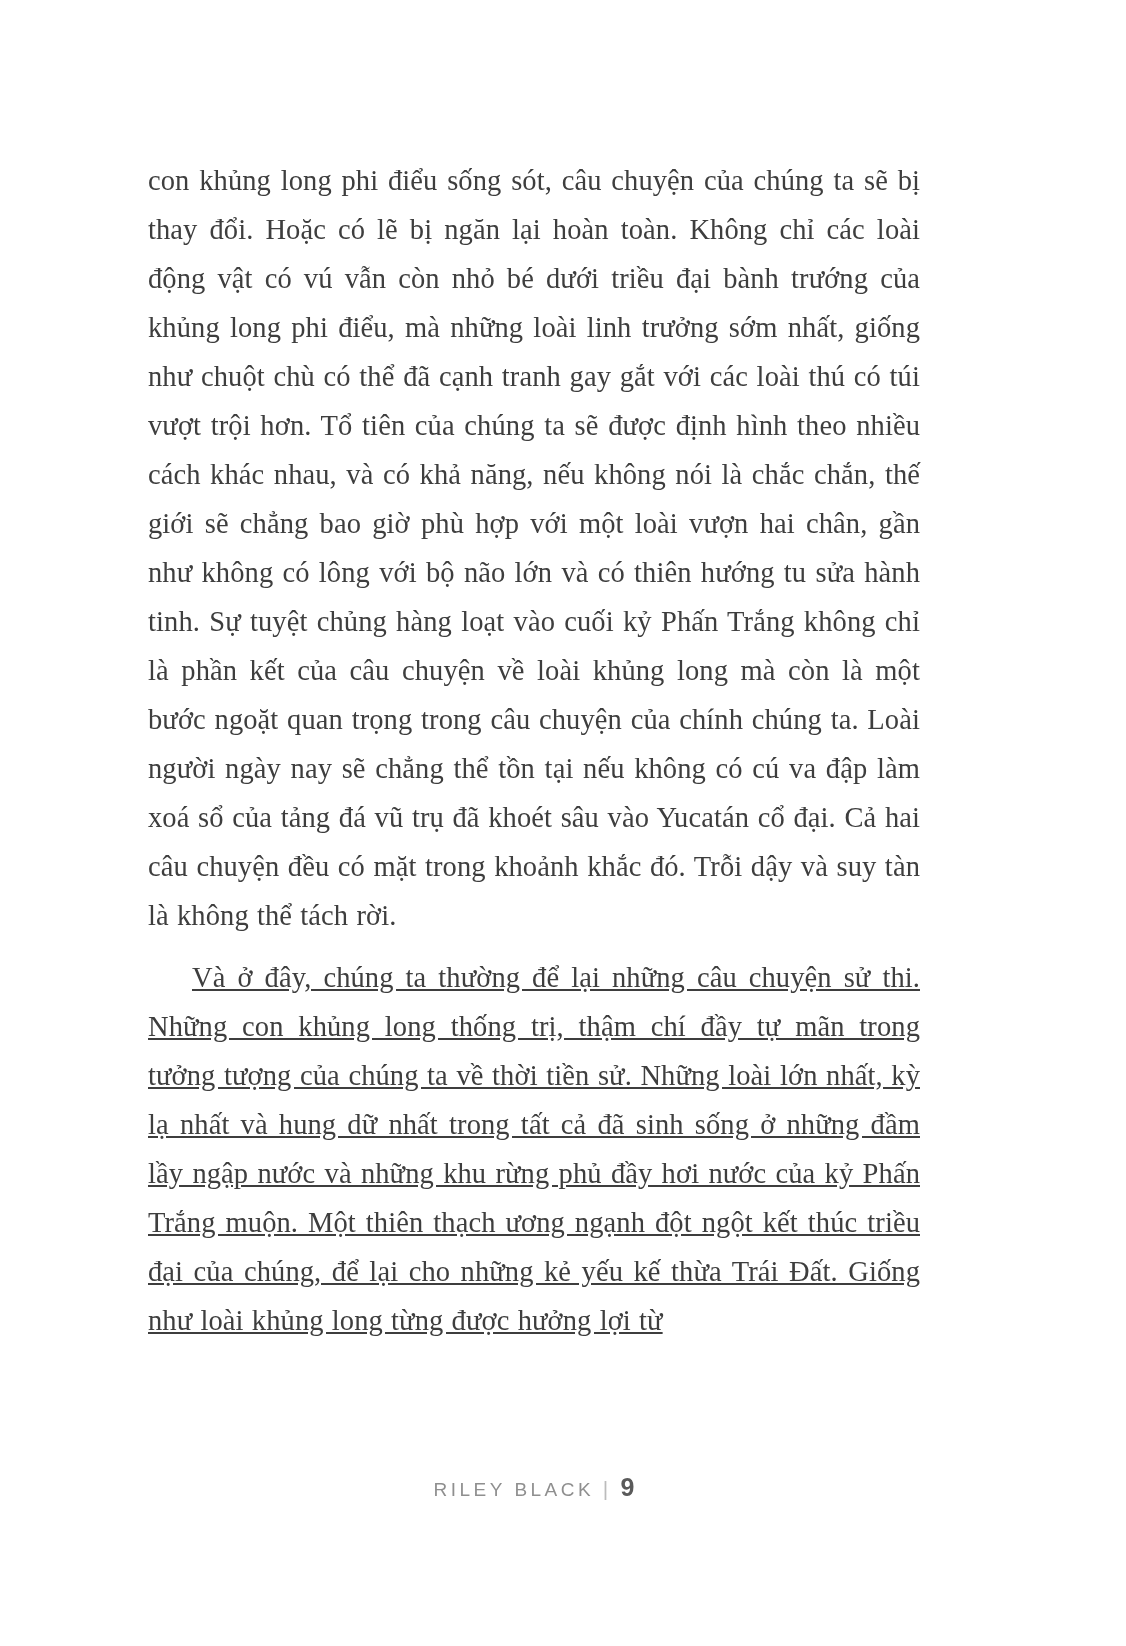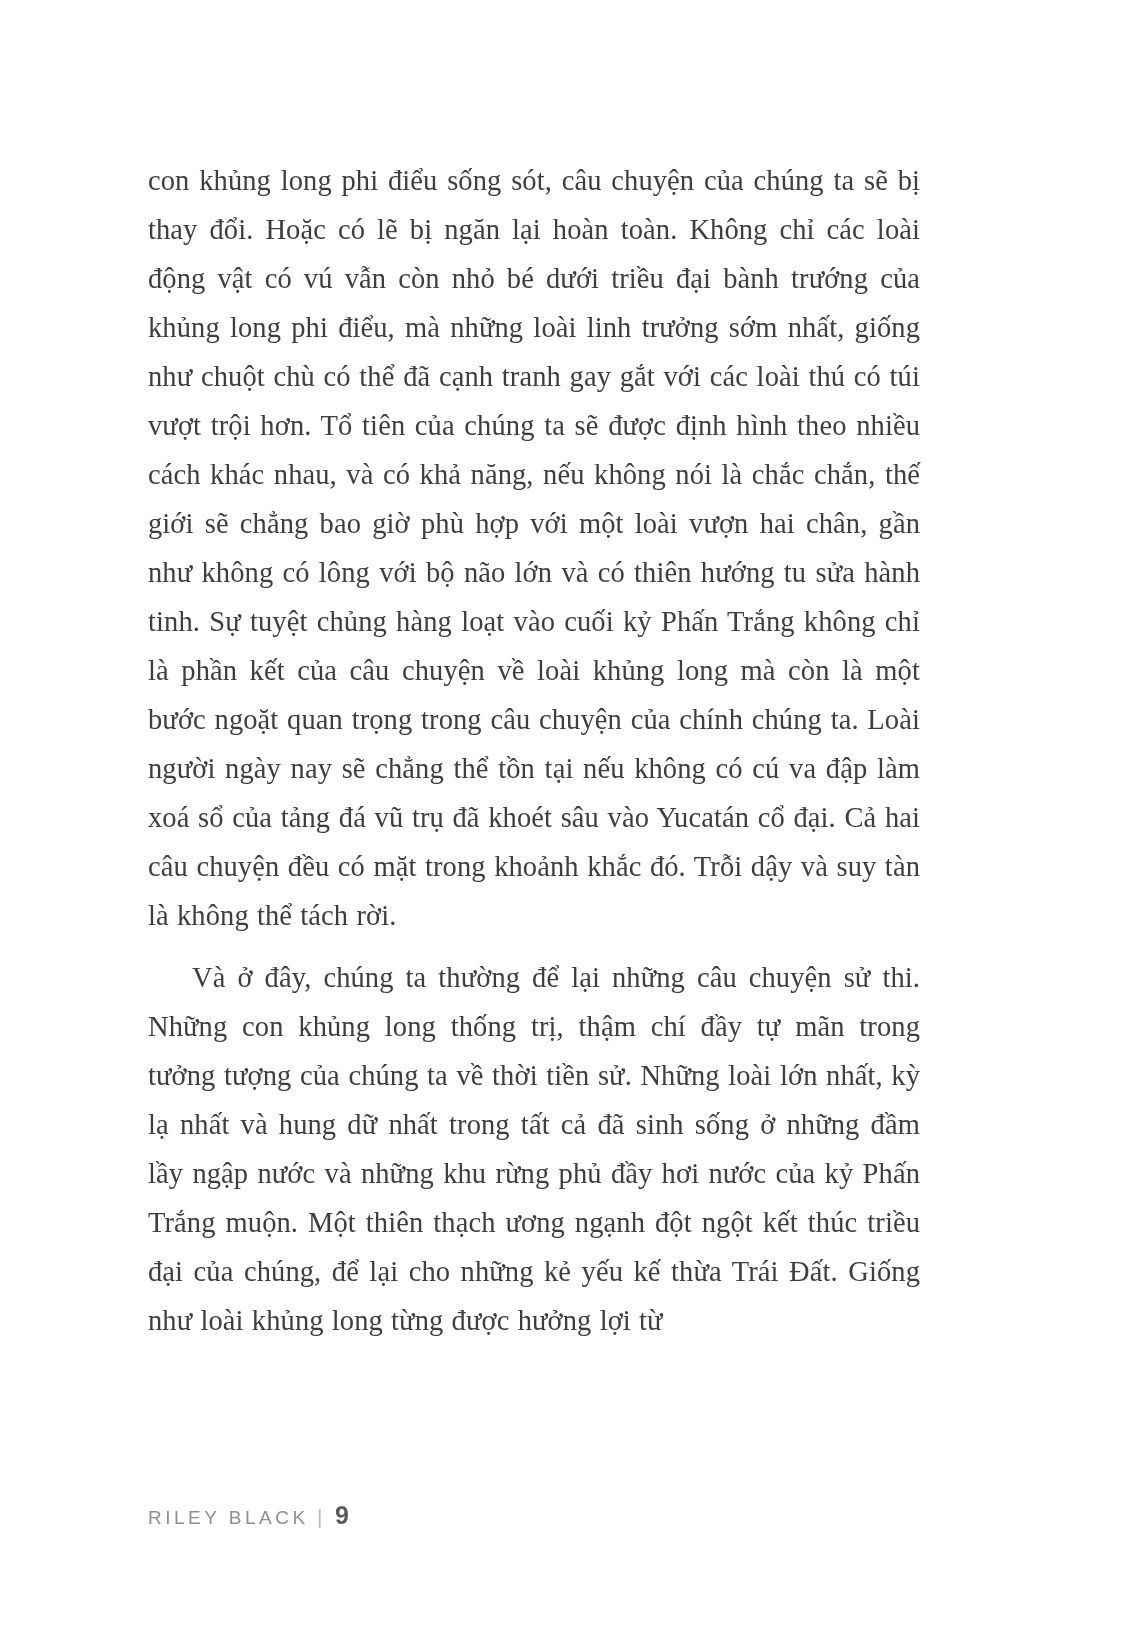--- a/index.html
+++ b/index.html
@@ -28,32 +28,32 @@
     margin: 0;
     font-size: 28.5px;
     line-height: 49px;
     text-align: justify;
     letter-spacing: 0.1px;
     word-spacing: 1px;
   }
   p.body-para.indented {
     text-indent: 44px;
     margin-top: 13px;
+    text-decoration: underline;
   }
 
   
   .footer {
     position: absolute;
     left: 148px;
     top: 1473px;
     width: 772px;
-    text-align: left;
+    text-align: center;
     font-family: "Liberation Sans", sans-serif;
     white-space: nowrap;
-    margin-top: 28px;
   }
   .footer .author {
     font-size: 19px;
     letter-spacing: 3.5px;
     color: #8f8f8f;
     font-weight: normal;
   }
   .footer .sep {
     font-size: 21px;
     color: #bcbcbc;

